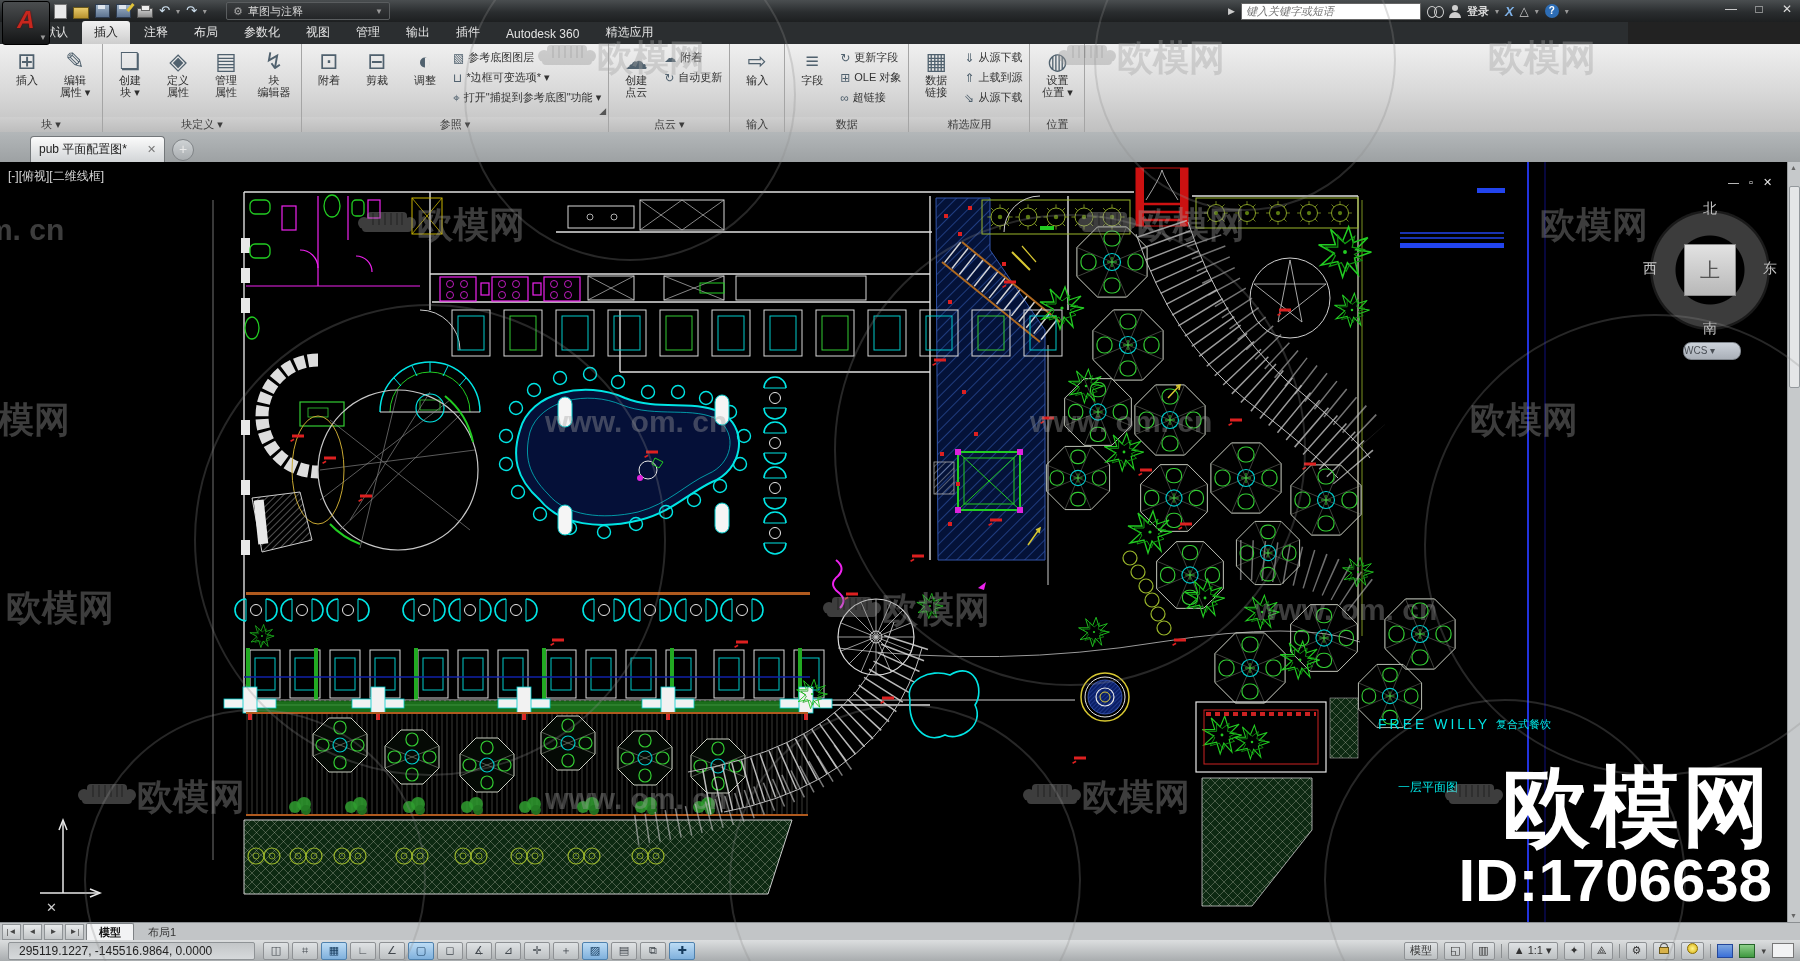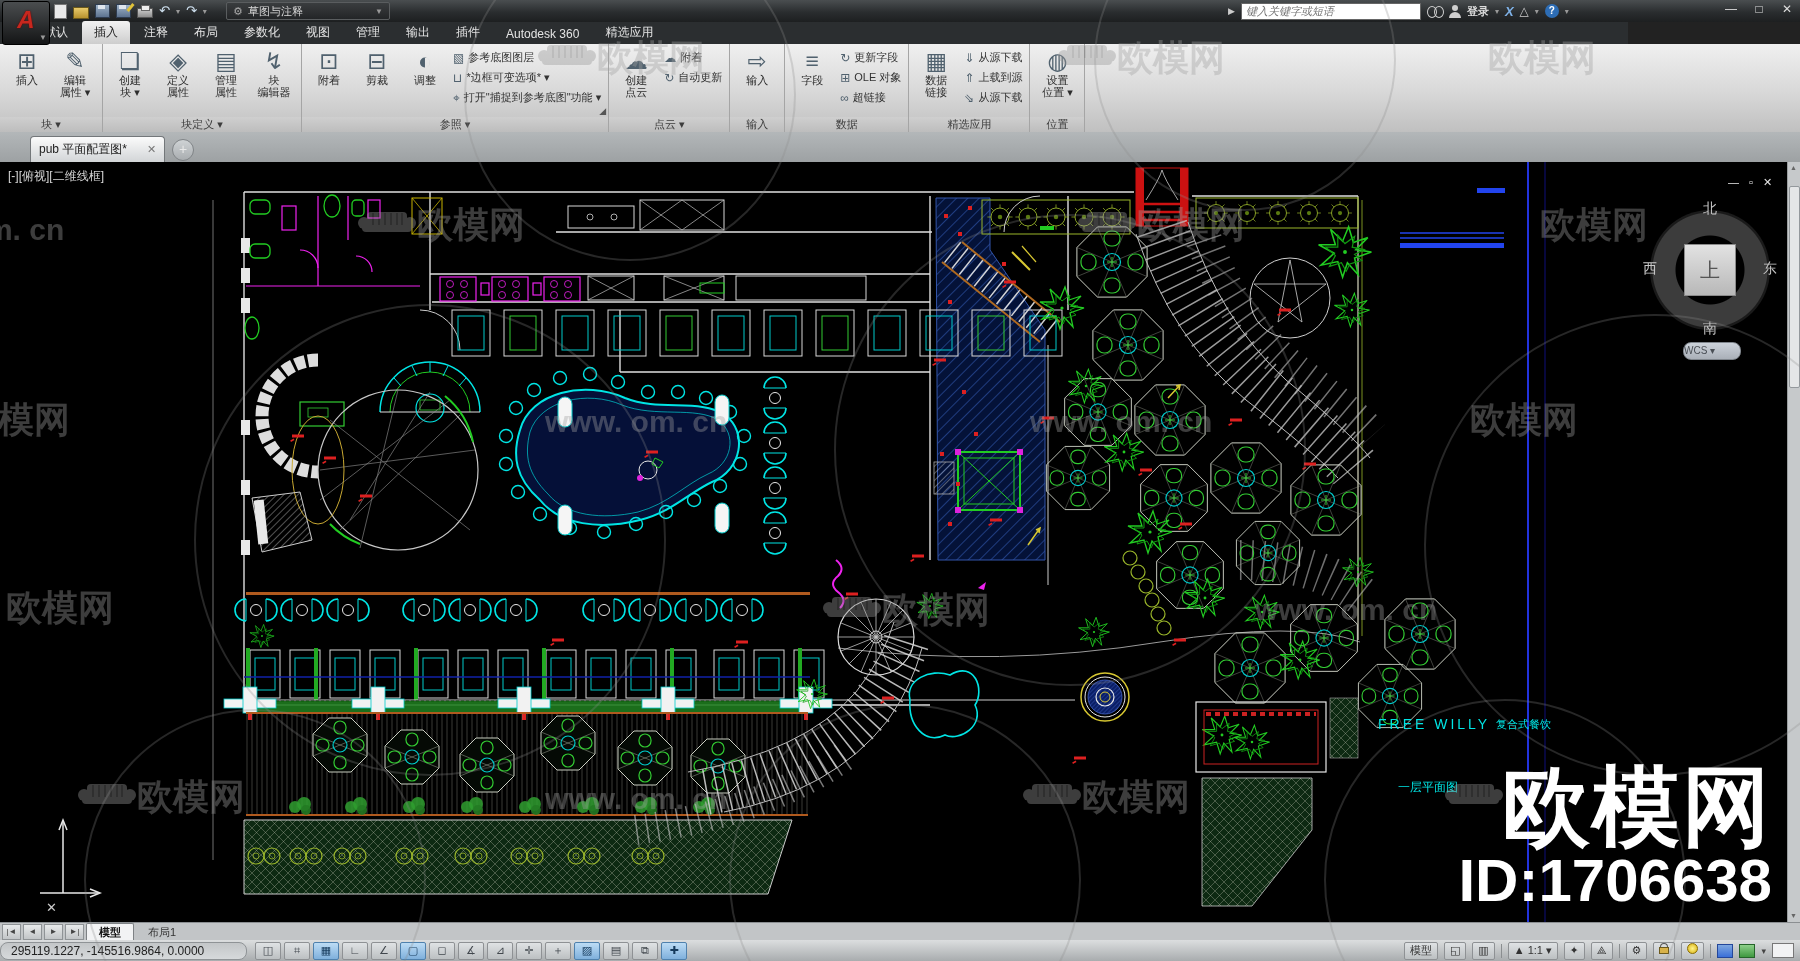--- a/index.html
+++ b/index.html
@@ -99,22 +99,22 @@
   #modelrow{position:absolute;left:0;top:922px;width:1800px;height:18px;background:#c2c5c7;border-top:1px solid #8b8f92;
     display:flex;align-items:center;font-size:11px;color:#333;}
   .mnav{width:17px;height:14px;background:linear-gradient(#e8eaeb,#c2c5c7);border:1px solid #8f9396;text-align:center;
     line-height:13px;font-size:8px;color:#444;margin-left:2px;}
   .mtab{padding:1px 12px;margin-left:2px;height:15px;line-height:15px;}
   .mtab.active{background:#f2f3f4;border:1px solid #7e8285;border-bottom:none;font-weight:bold;color:#111;
     border-radius:2px 2px 0 0;}
   
   #statusbar{position:absolute;left:0;top:940px;width:1800px;height:21px;
     background:linear-gradient(#dcdedf,#a8acae);display:flex;align-items:center;font-size:12px;color:#2b2b2b;}
-  #coords{padding:1px 10px;min-width:225px;background:linear-gradient(#c3c6c8,#d6d9db);
-    border:1px solid #8f9396;border-radius:8px;font-size:12px;color:#222;}
+  #coords{margin-left:8px;padding:1px 10px;min-width:225px;background:linear-gradient(#c3c6c8,#d6d9db);
+    border:1px solid #8f9396;border-radius:2px;font-size:12px;color:#222;}
   #toggles{display:flex;gap:3px;margin-left:8px;}
   .tog{width:24px;height:16px;border-radius:2px;border:1px solid #8e9194;
     background:linear-gradient(#dfe2e4,#bcc0c2);color:#41474d;font-size:11px;text-align:center;line-height:15px;}
   .tog.pressed{background:linear-gradient(#bcdcf5,#7fb0dc);border-color:#4f81ad;color:#153a5c;}
   #rightstatus{margin-left:auto;display:flex;align-items:center;gap:6px;margin-right:6px;}
   .sbtn{height:16px;border:1px solid #8e9194;border-radius:2px;background:linear-gradient(#dfe2e4,#bcc0c2);
     padding:0 5px;line-height:15px;font-size:11px;color:#333;}
   .ssep{width:1px;height:14px;background:#8a8e90;}
   .lockico{position:relative;width:10px;height:11px;display:inline-block;}
   .lockico::before{content:"";position:absolute;left:1px;top:0;width:6px;height:5px;border:1.5px solid #555;border-bottom:none;border-radius:4px 4px 0 0;}

